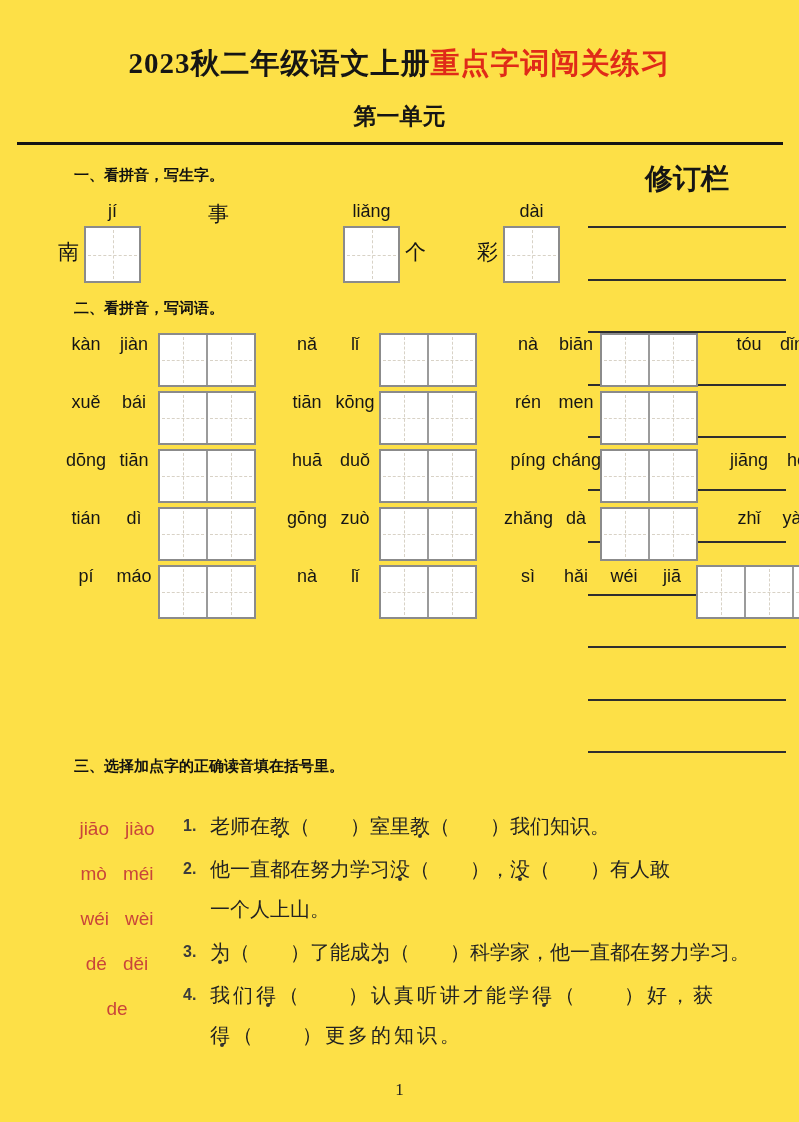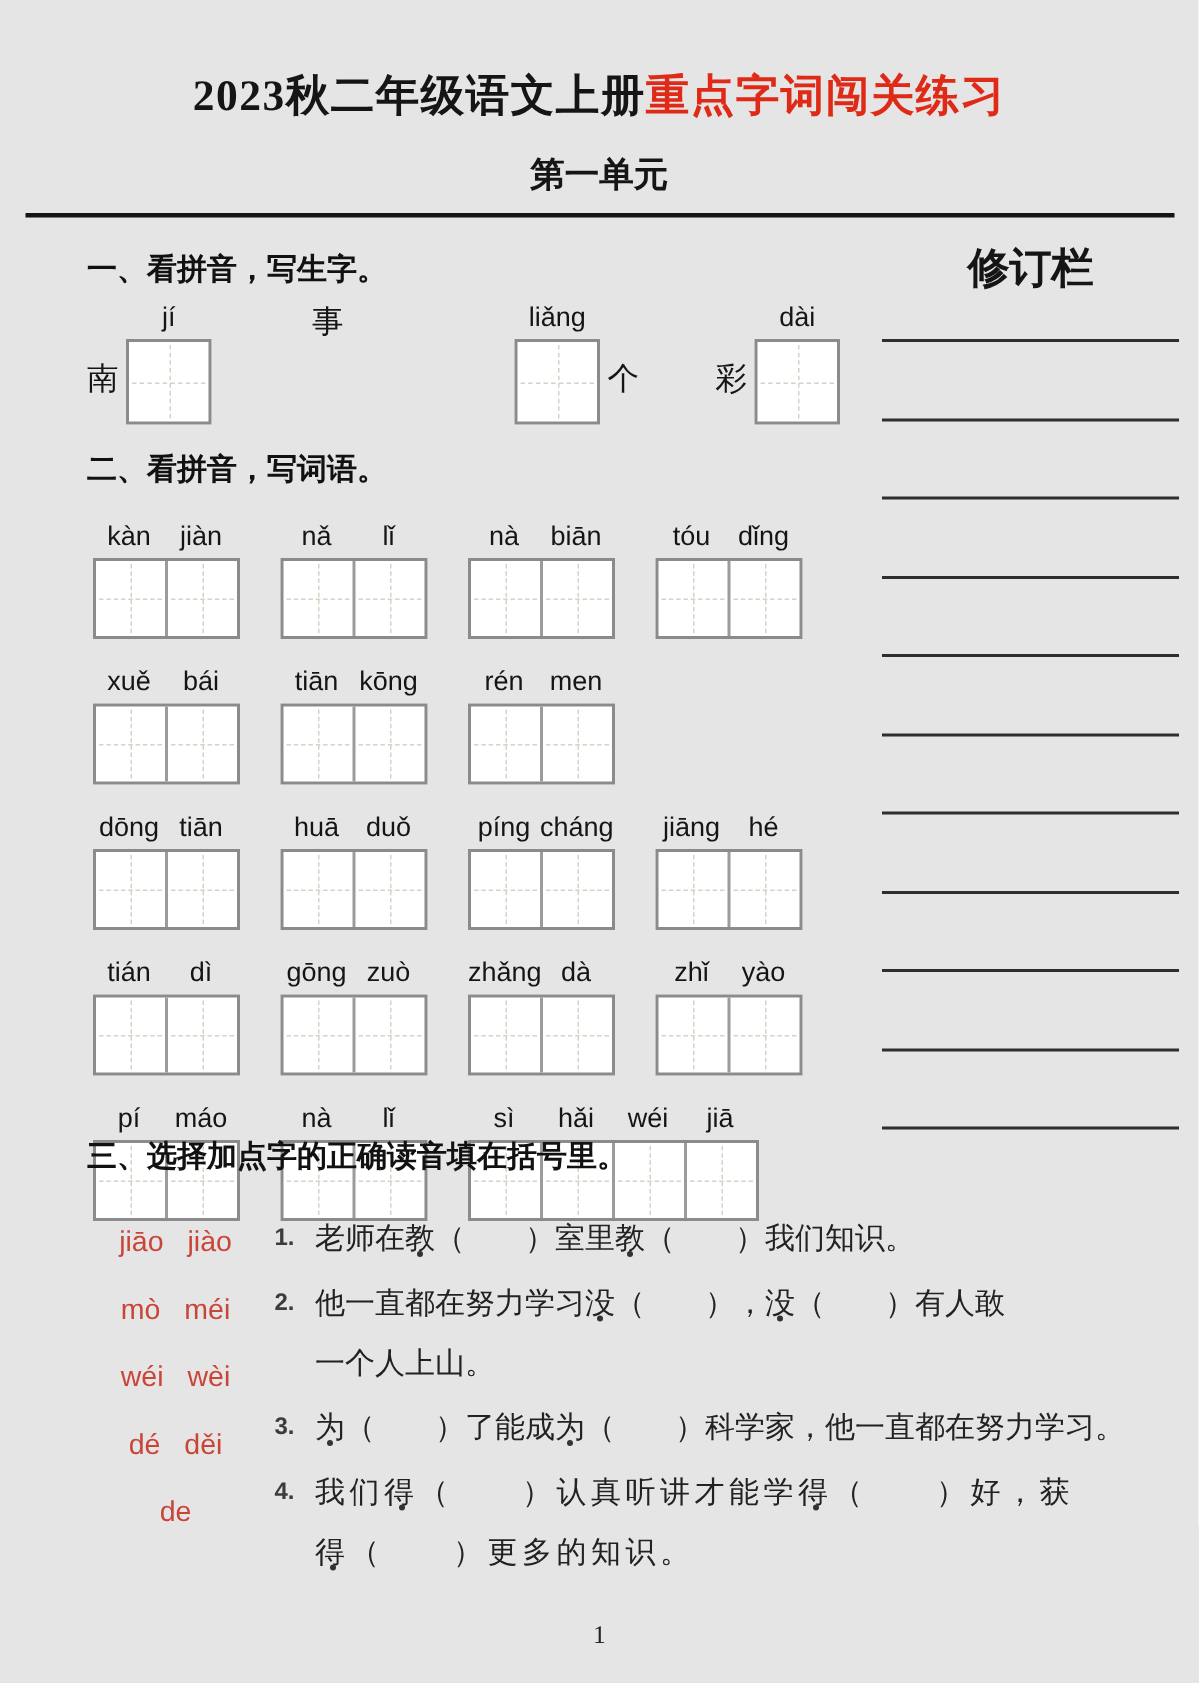--- a/index.html
+++ b/index.html
@@ -2,32 +2,32 @@
 <html style="--accent-red: #e02a18; --pinyin-red: #c9453a;"><head>
 <meta charset="utf-8">
 <style>
   :root{
     --accent-red:#e02a18;
     --pinyin-red:#c9453a;
     --serif:"Liberation Serif","DejaVu Serif",serif;
     --sans:"Liberation Sans","DejaVu Sans",sans-serif;
   }
   html,body{margin:0;padding:0;background:#ffffff;}
-  .page{position:relative;width:799px;height:1122px;background:#e5e5e5;overflow:hidden;color:#151515;}
+  .page{position:relative;width:799px;height:1122px;background:#fde047;overflow:hidden;color:#151515;}
 
   
   .title{position:absolute;top:44px;left:0;right:0;text-align:center;
          font-family:var(--serif);font-weight:bold;font-size:29px;letter-spacing:1px;}
   .title .red{color:var(--accent-red);}
   .subtitle{position:absolute;top:101px;left:0;right:0;text-align:center;
             font-family:var(--serif);font-weight:bold;font-size:23px;}
   .divider{position:absolute;top:142px;left:17px;width:766px;height:0;border-top:3px solid #141414;}
 
   
-  .sec-heading{position:absolute;font-family:var(--sans);font-weight:bold;font-size:20px;color:#111;}
+  .sec-heading{position:absolute;font-family:var(--sans);font-weight:bold;font-size:15px;color:#111;margin-left:16px;}
   #s1-heading{top:166px;left:58px;}
   #s2-heading{top:299px;left:58px;}
   #s3-heading{top:757px;left:58px;}
 
   
   #rev-label{position:absolute;top:160px;left:588px;width:198px;text-align:center;
              font-family:var(--sans);font-weight:bold;font-size:28px;}
   #rev-lines{position:absolute;top:226px;left:588px;width:198px;}
   .rev-line{height:0;border-top:2px solid #2e2e2e;margin-bottom:50.5px;}
 
@@ -48,21 +48,21 @@
   .s1-item:nth-child(4){left:477px;}
   .s1-item .hanzi{font-family:var(--serif);font-size:21px;margin-bottom:17px;}
   .s1-item .pre{margin-right:5px;}
   .s1-item .post{margin-left:5px;}
   .s1-col{display:flex;flex-direction:column;align-items:center;}
   .s1-col .pinyin{font-family:var(--sans);font-size:18px;height:26px;line-height:22px;}
 
   
   #s2-rows{position:absolute;top:333px;left:62px;}
   .s2-row{display:flex;gap:27px;margin-bottom:4px;}
-  .group{display:flex;flex-direction:column;margin-top:13px;}
+  .group{display:flex;}
   .pinyin-row{display:flex;height:26px;}
   .pinyin-row span{width:48px;text-align:center;font-family:var(--sans);font-size:18px;line-height:22px;white-space:nowrap;}
 
   
   #s3-options{position:absolute;top:818px;left:52px;width:130px;display:flex;flex-direction:column;gap:23px;
               color:var(--pinyin-red);font-family:var(--sans);font-size:19px;}
   .option-row{display:flex;justify-content:center;gap:16px;}
 
   #s3-sentences{position:absolute;top:806px;left:183px;width:604px;}
   .sentence{display:flex;margin-bottom:3px;font-family:var(--serif);font-size:20px;line-height:40px;color:#222;}

